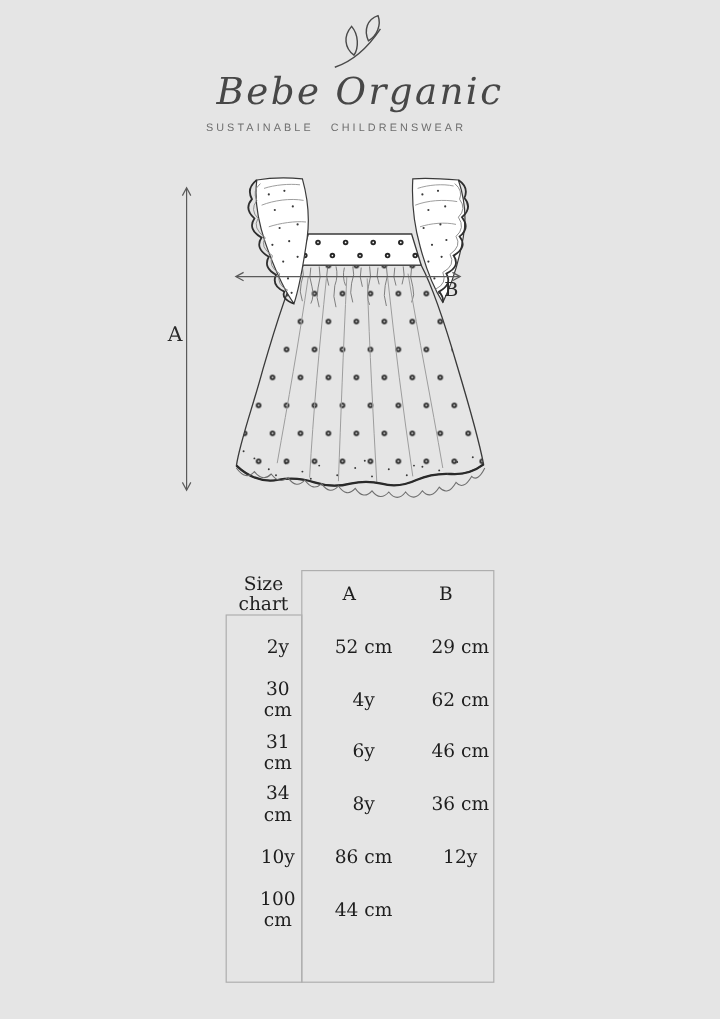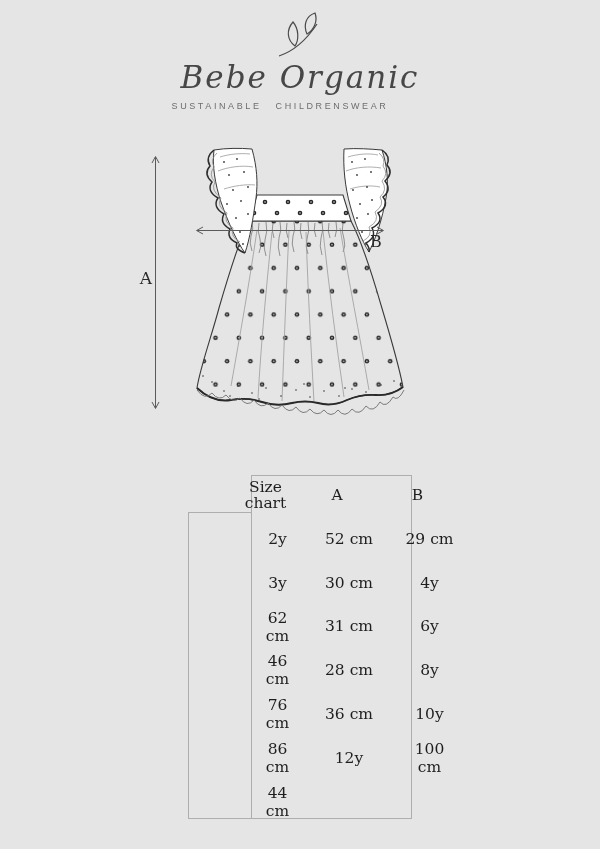--- a/index.html
+++ b/index.html
@@ -22,21 +22,21 @@
 
   
   .tbl-border-ab{position:absolute;left:251px;top:475px;width:161px;height:344px;
                  box-sizing:border-box;border:1px solid #aeaeae;pointer-events:none;}
   .tbl-border-size{position:absolute;left:188px;top:512px;width:64px;height:307px;
                  box-sizing:border-box;border:1px solid #aeaeae;pointer-events:none;}
   .size-table{position:absolute;left:188px;top:475px;width:196px;height:344px;
               display:grid;grid-template-columns:63px 80px 81px;
               grid-template-rows:37px repeat(7,43.8px);
               font-family:"DejaVu Serif","Liberation Serif",serif;
-              font-size:15.5px;color:#1e1e1e;padding-left:46px;}
+              font-size:15.5px;color:#1e1e1e;}
   .size-table .cell{display:flex;align-items:center;justify-content:center;
                     text-align:center;}
   .size-table .hcell{padding-top:3px;line-height:16px;}
   .size-table .dcell{padding-top:10px;margin-left:24px;}
 </style>
 </head>
 <body>
 
 <div class="page">
 
@@ -229,33 +229,31 @@
 
   <div class="size-table">
     <div class="cell hcell">Size chart</div>
     <div class="cell hcell">A</div>
     <div class="cell hcell">B</div>
 
     <div class="cell dcell">2y</div>
     <div class="cell dcell">52 cm</div>
     <div class="cell dcell">29 cm</div>
 
-    <div class="cell dcell">3y</div>
     <div class="cell dcell">30 cm</div>
 
     <div class="cell dcell">4y</div>
     <div class="cell dcell">62 cm</div>
     <div class="cell dcell">31 cm</div>
 
     <div class="cell dcell">6y</div>
     <div class="cell dcell">46 cm</div>
-    <div class="cell dcell">28 cm</div>
+    <div class="cell dcell">34 cm</div>
 
     <div class="cell dcell">8y</div>
-    <div class="cell dcell">76 cm</div>
     <div class="cell dcell">36 cm</div>
 
     <div class="cell dcell">10y</div>
     <div class="cell dcell">86 cm</div>
 
     <div class="cell dcell">12y</div>
     <div class="cell dcell">100 cm</div>
     <div class="cell dcell">44 cm</div>
   </div>
 

